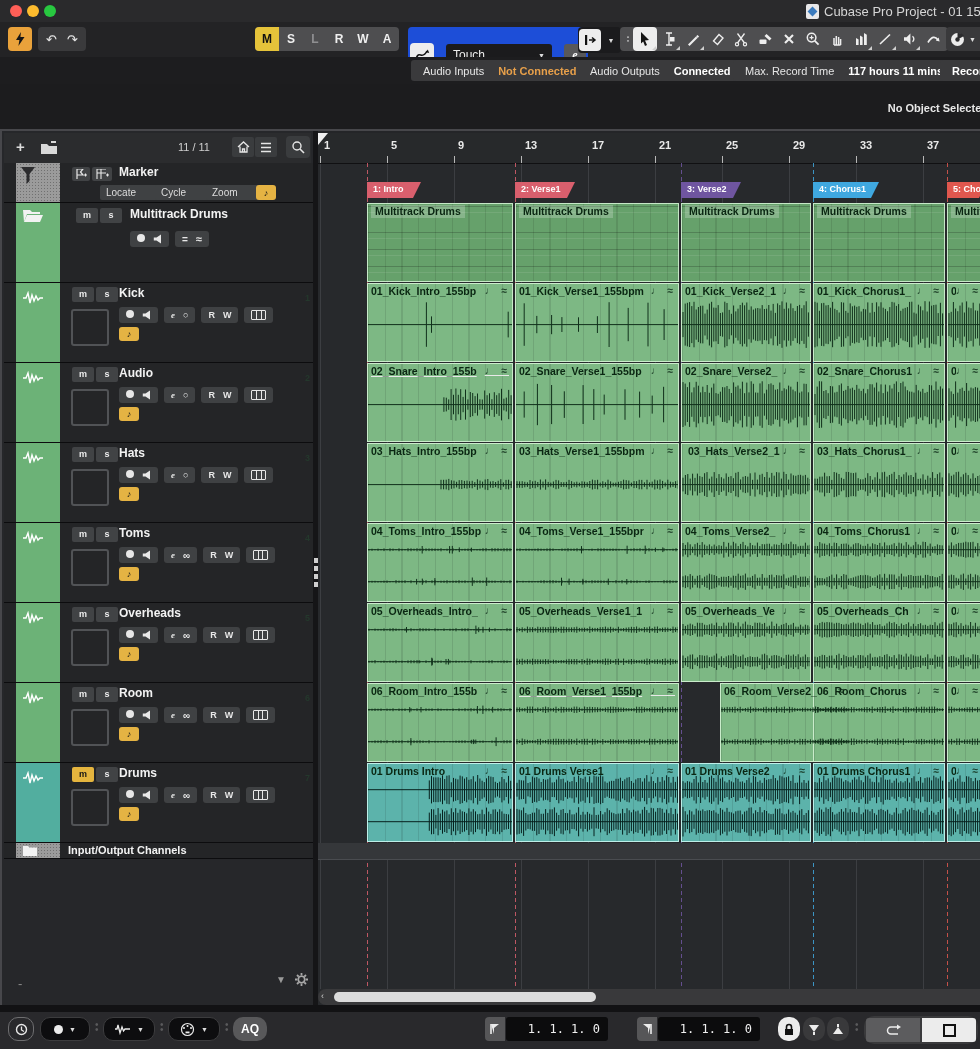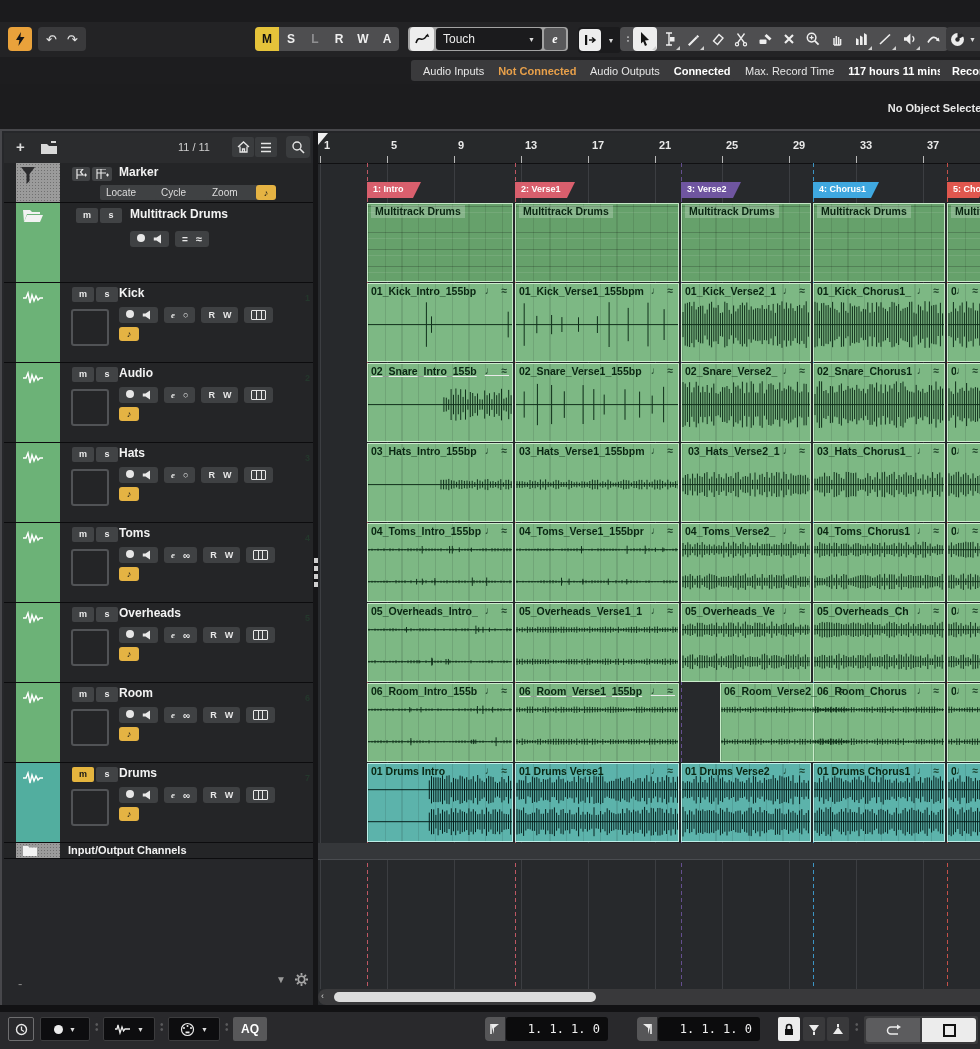--- a/index.html
+++ b/index.html
@@ -71,52 +71,59 @@
   .mflag{position:absolute;top:19px;height:16px;color:#fff;font-size:9px;font-weight:bold;
      padding:2px 12px 0 6px;box-sizing:border-box;white-space:nowrap;
      clip-path:polygon(0 0,100% 0,calc(100% - 8px) 100%,0 100%);z-index:4;}
   
   #hscroll{position:absolute;left:0;top:856px;width:664px;height:16px;background:#39393b;border-radius:8px 0 0 8px;display:flex;align-items:center;}
   #hthumb{position:absolute;left:16px;top:3px;width:262px;height:10px;background:#dcdcdc;border-radius:5px;}
   #harrow{position:absolute;left:3px;top:2px;font-size:9px;color:#cfcfcf;}
   
   #transport{position:absolute;left:0;top:1005px;width:980px;height:44px;background:#121214;}
   #tbar{position:absolute;left:0;top:7px;width:980px;height:37px;background:#29292c;}
-  .trbtn{position:absolute;top:5px;height:24px;border-radius:2px;display:flex;align-items:center;justify-content:center;}
+  .trbtn{position:absolute;top:5px;height:24px;border-radius:10px;display:flex;align-items:center;justify-content:center;}
   .darkpill{background:#0d0d0f;border:1px solid #3c3c3e;box-sizing:border-box;gap:6px;}
   .sep3{position:absolute;top:10px;width:2px;height:14px;color:#5a5a5c;font-size:10px;line-height:5px;}
   .locdisp{background:#0c0c0d;border-radius:3px;color:#f0f0f0;font-family:"DejaVu Sans Mono",monospace;font-size:12px;
            display:flex;align-items:center;justify-content:flex-end;padding:0 8px;box-sizing:border-box;}
   .sep3:before{content:"\2022\A\2022";white-space:pre;}
 </style>
 </head>
 <body>
 
 <div id="app">
 
+  <div id="titlebar">
+    <div class="tl" style="left:10px;background:#ff5f57;"></div>
+    <div class="tl" style="left:27px;background:#febc2e;"></div>
+    <div class="tl" style="left:44px;background:#28c840;"></div>
+    <div id="title-icon"></div>
+    <div id="title-text">Cubase Pro Project - 01 15</div>
+  </div>
 
   <div id="toolbar">
     <div class="tbtn" style="left:8px;width:24px;background:#e9a23b;">
       <svg width="14" height="16" viewBox="0 0 14 16">
           <path d="M8 1 L3 9 H6.4 L5.4 15 L11.5 6 H7.4 Z" fill="#161616"></path>
         </svg>
     </div>
     <div class="tbtn" style="left:38px;width:48px;gap:10px;">
       <span style="font-size:13px;color:#e6e6e6;">↶</span>
       <span style="font-size:13px;color:#e6e6e6;">↷</span>
     </div>
     <div class="tgroup" style="left:255px;" id="auto-modes">
         <div class="auto-letter sel">M</div>
         <div class="auto-letter">S</div>
         <div class="auto-letter dim">L</div>
         <div class="auto-letter">R</div>
         <div class="auto-letter">W</div>
         <div class="auto-letter">A</div>
       </div>
-    <div class="tgroup" style="left:408px;background:#a3a3a3;padding:0 2px;gap:2px;">
+    <div class="tgroup" style="left:408px;background:#1d4ed8;padding:16px 2px;gap:12px;">
       <div class="tcell sel">
         <svg width="16" height="16" viewBox="0 0 16 16">
             <path d="M2 12 C5 2 8 14 13 4" stroke="#111" stroke-width="1.6" fill="none"></path>
             <path d="M13.8 2.5 l1.4 3.4 -3.4 -0.6 Z" fill="#111"></path>
           </svg>
       </div>
       <div style="width:92px;height:22px;background:#1b1b1d;border-radius:3px;display:flex;align-items:center;justify-content:space-between;padding:0 7px;">
         <span style="font-size:12px;color:#ececec;">Touch</span>
         <span class="ddown">▼</span>
       </div>

